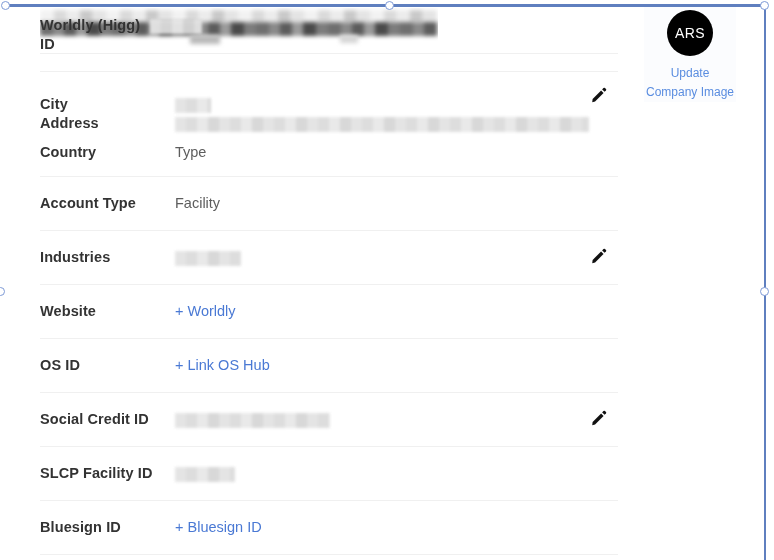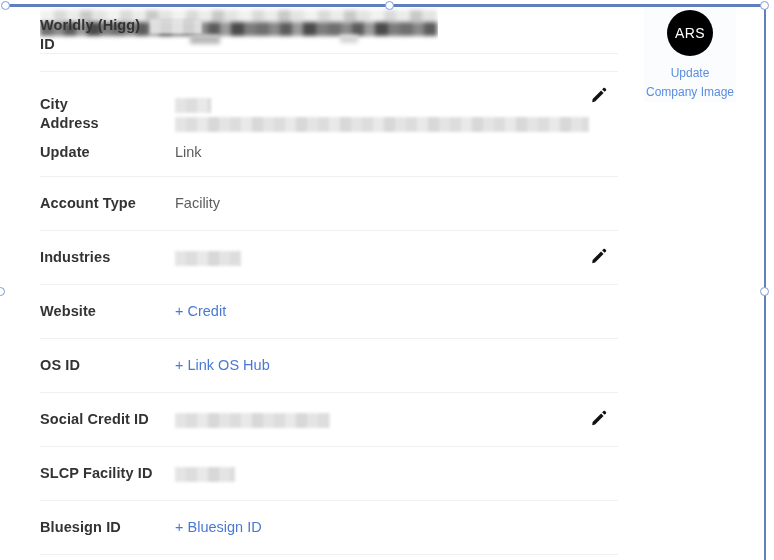--- a/index.html
+++ b/index.html
@@ -222,22 +222,22 @@
         <div style="width: 100%;">
           <div style="display: flex; align-items: flex-start; margin-top: 10px;">
             <div class="label">City</div>
             <div class="value"><span class="redact" style="width: 36px;"></span></div>
           </div>
           <div style="display: flex; width: 100%; align-items: flex-start;">
             <div class="label">Address</div>
             <div class="value"><span class="redact" style="width: 414px;"></span></div>
           </div>
           <div style="display: flex; align-items: flex-start; margin-top: 10px;">
-            <div class="label">Update</div>
-            <div class="value"><span>Link</span></div>
+            <div class="label">Country</div>
+            <div class="value"><span>Type</span></div>
           </div>
         </div>
         <div class="edit-btn" style="top: 14px;">
           <svg width="18" height="18" viewBox="0 0 24 24" aria-hidden="true">
             <path d="M3.5 17.2 L14.8 5.9 L18.1 9.2 L6.8 20.5 L3 21.5 Z" fill="#111"></path>
             <path d="M16.2 4.5 L19.5 7.8 L21.2 6.1 A1.6 1.6 0 0 0 21.2 3.9 L20.1 2.8 A1.6 1.6 0 0 0 17.9 2.8 Z" fill="#111"></path>
           </svg>
         </div>
       </div>
       <div class="row" style="padding-top: 17px; padding-bottom: 17px;">
@@ -259,21 +259,21 @@
           <svg width="18" height="18" viewBox="0 0 24 24" aria-hidden="true">
             <path d="M3.5 17.2 L14.8 5.9 L18.1 9.2 L6.8 20.5 L3 21.5 Z" fill="#111"></path>
             <path d="M16.2 4.5 L19.5 7.8 L21.2 6.1 A1.6 1.6 0 0 0 21.2 3.9 L20.1 2.8 A1.6 1.6 0 0 0 17.9 2.8 Z" fill="#111"></path>
           </svg>
         </div>
       </div>
       <div class="row" style="padding-top: 17px; padding-bottom: 17px;">
         <div style="width: 100%;">
           <div style="display: flex; width: 100%; align-items: flex-start;">
             <div class="label">Website</div>
-            <div class="value link"><span class="link-add">+ Credit</span></div>
+            <div class="value link"><span class="link-add">+ Worldly</span></div>
           </div>
         </div>
       </div>
       <div class="row" style="padding-top: 17px; padding-bottom: 17px;">
         <div style="width: 100%;">
           <div style="display: flex; width: 100%; align-items: flex-start;">
             <div class="label">OS ID</div>
             <div class="value link"><span class="link-add">+ Link OS Hub</span></div>
           </div>
         </div>

